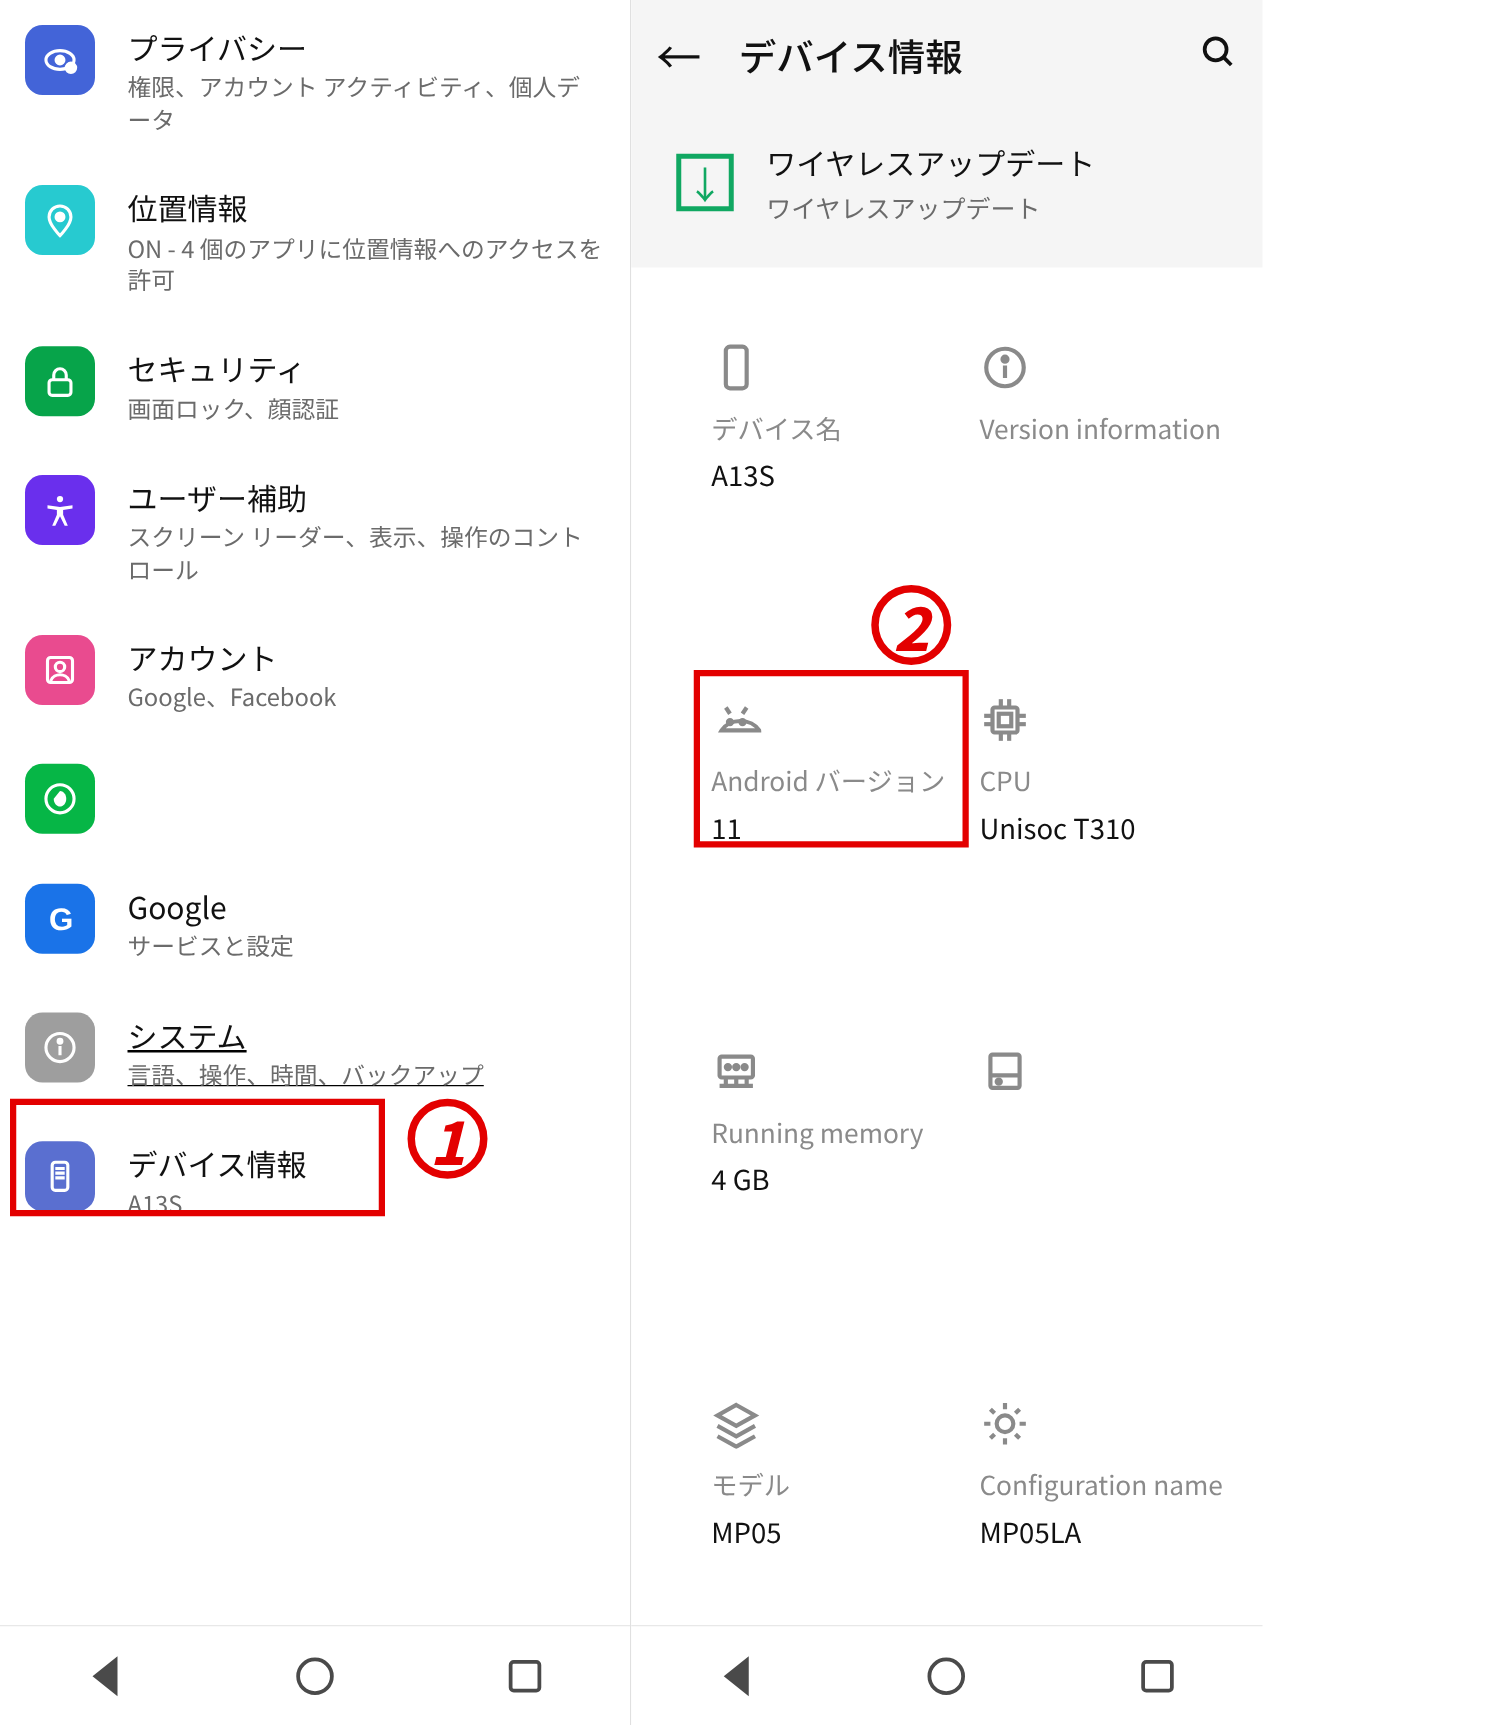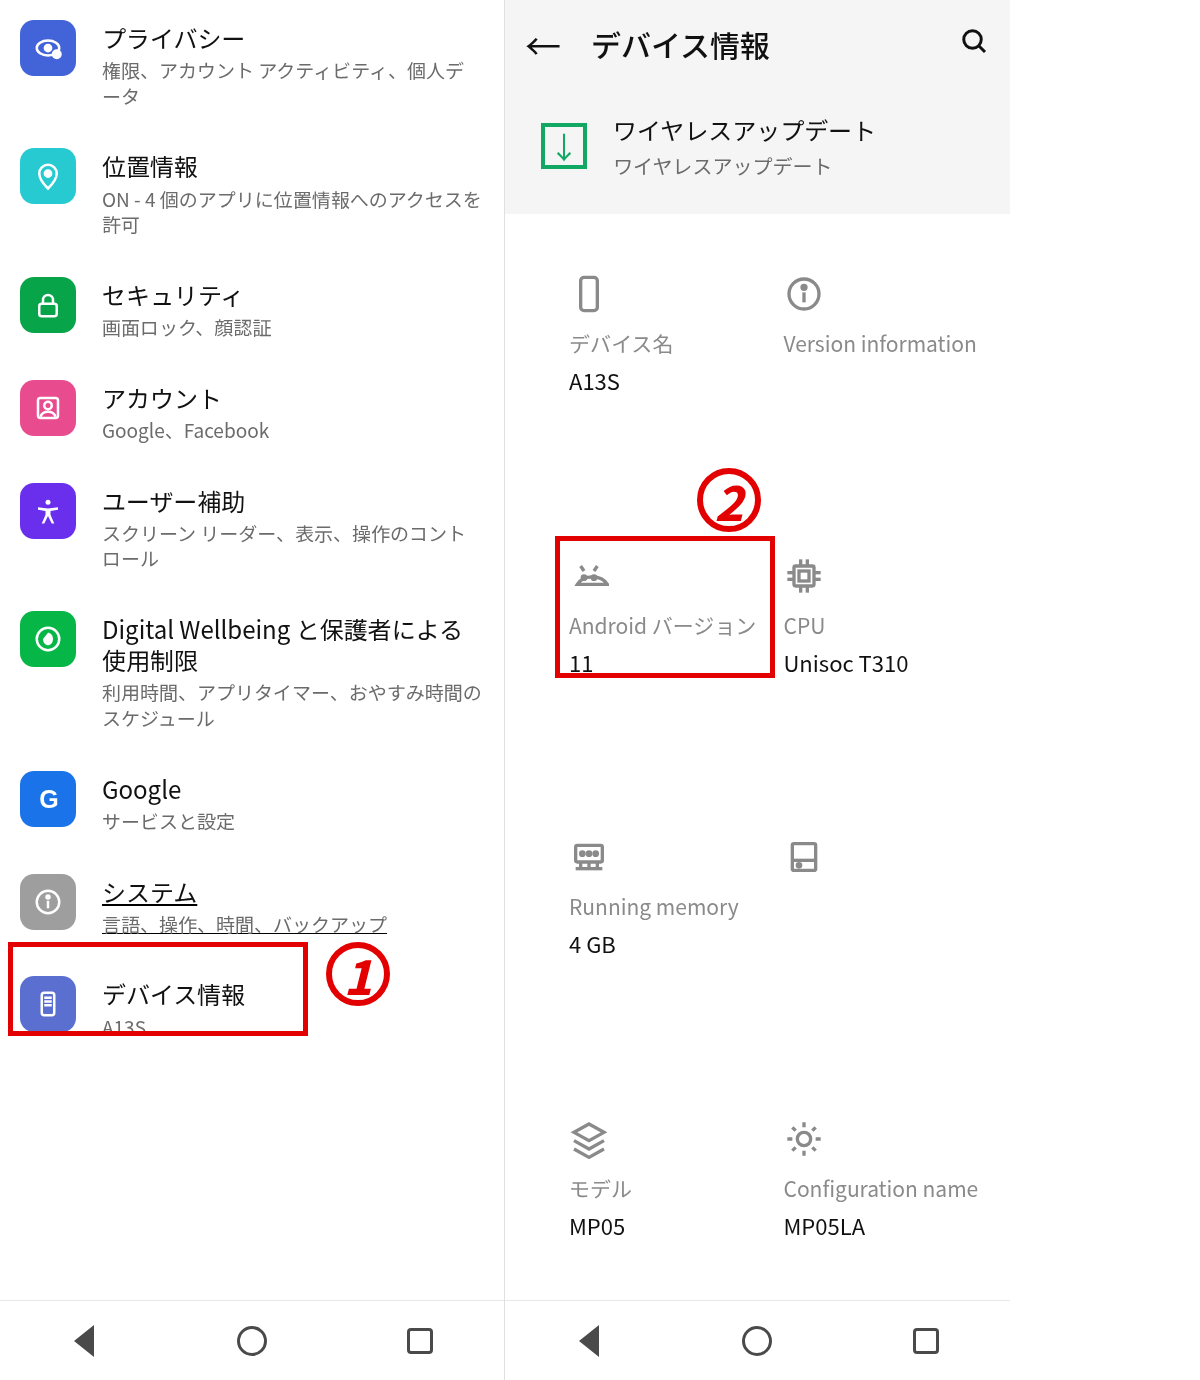--- a/index.html
+++ b/index.html
@@ -136,55 +136,51 @@
               <rect x="5" y="11" width="14" height="10" rx="2"></rect>
               <path d="M8 11V8a4 4 0 018 0v3"></path>
             </svg>
           </div>
     <div class="text-col">
       <div class="title">セキュリティ</div>
       <div class="sub">画面ロック、顔認証</div>
     </div>
         </div>
         <div class="row" style="position: relative;">
-    <div class="icon-box bg-pink">
-            <svg class="icon-svg" viewBox="0 0 24 24" fill="none" stroke="#fff" stroke-width="2">
-              <rect x="4" y="4" width="16" height="16" rx="2"></rect>
-              <circle cx="12" cy="10" r="3"></circle>
-              <path d="M6 19c1-3 4-4 6-4s5 1 6 4"></path>
-            </svg>
-          </div>
-    <div class="text-col">
-      <div class="title">アカウント</div>
-      <div class="sub">Google、Facebook</div>
-    </div>
-        </div>
-        <div class="row" style="position: relative;">
     <div class="icon-box bg-violet">
             <svg class="icon-svg" viewBox="0 0 24 24" fill="#fff">
               <circle cx="12" cy="5" r="2"></circle>
               <path d="M4 9l8 1 8-1v2l-6 1v3l3 7h-2l-3-6-3 6H7l3-7v-3L4 11z"></path>
             </svg>
           </div>
     <div class="text-col">
       <div class="title">ユーザー補助</div>
       <div class="sub">スクリーン リーダー、表示、操作のコントロール</div>
     </div>
         </div>
         <div class="row" style="position: relative;">
+    <div class="icon-box bg-pink">
+            <svg class="icon-svg" viewBox="0 0 24 24" fill="none" stroke="#fff" stroke-width="2">
+              <rect x="4" y="4" width="16" height="16" rx="2"></rect>
+              <circle cx="12" cy="10" r="3"></circle>
+              <path d="M6 19c1-3 4-4 6-4s5 1 6 4"></path>
+            </svg>
+          </div>
+    <div class="text-col">
+      <div class="title">アカウント</div>
+      <div class="sub">Google、Facebook</div>
+    </div>
+        </div>
+        <div class="row" style="position: relative;">
     <div class="icon-box bg-lime">
             <svg class="icon-svg" viewBox="0 0 24 24" fill="none" stroke="#fff" stroke-width="2">
               <circle cx="12" cy="12" r="9"></circle>
               <path d="M8 12c0 3 2 5 4 5s4-2 4-5-2-5-4-5" fill="#fff" stroke="none"></path>
             </svg>
           </div>
-    <div class="text-col">
-      <div class="title">Digital Wellbeing と保護者による使用制限</div>
-      <div class="sub">利用時間、アプリタイマー、おやすみ時間のスケジュール</div>
-    </div>
         </div>
         <div class="row" style="position: relative;">
     <div class="icon-box bg-gblue">
             <svg class="icon-svg" viewBox="0 0 24 24">
               <text x="5" y="19" font-size="20" font-weight="700" fill="#fff" font-family="Arial">G</text>
             </svg>
           </div>
     <div class="text-col">
       <div class="title">Google</div>
       <div class="sub">サービスと設定</div>

